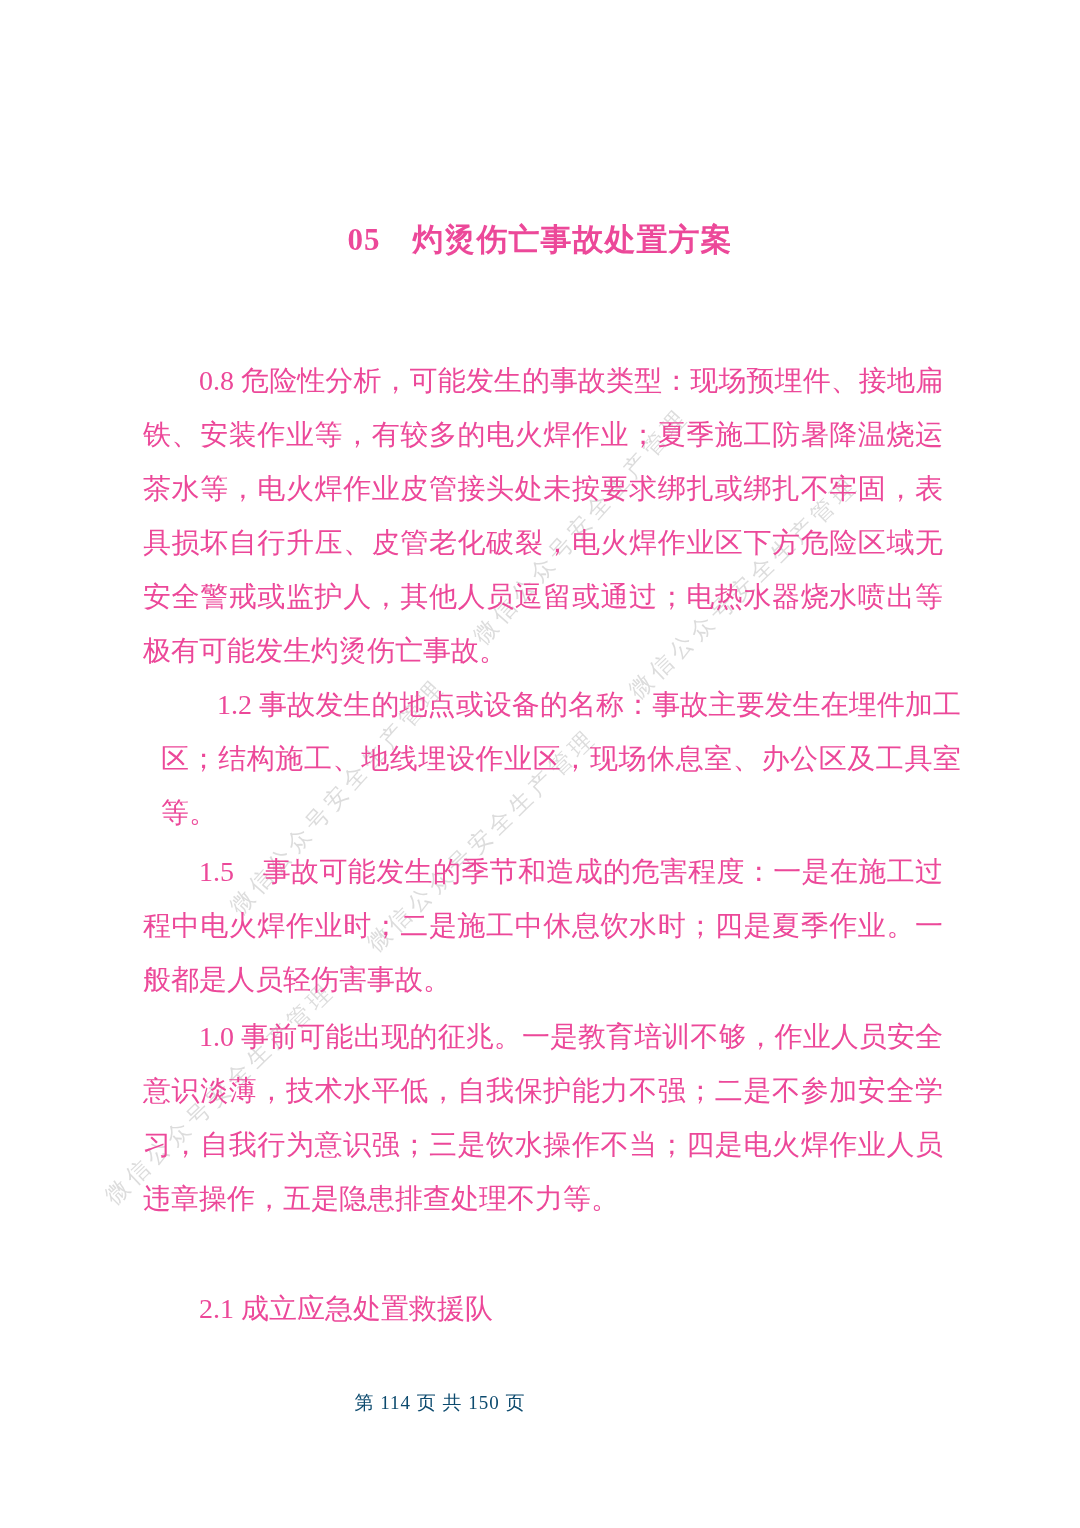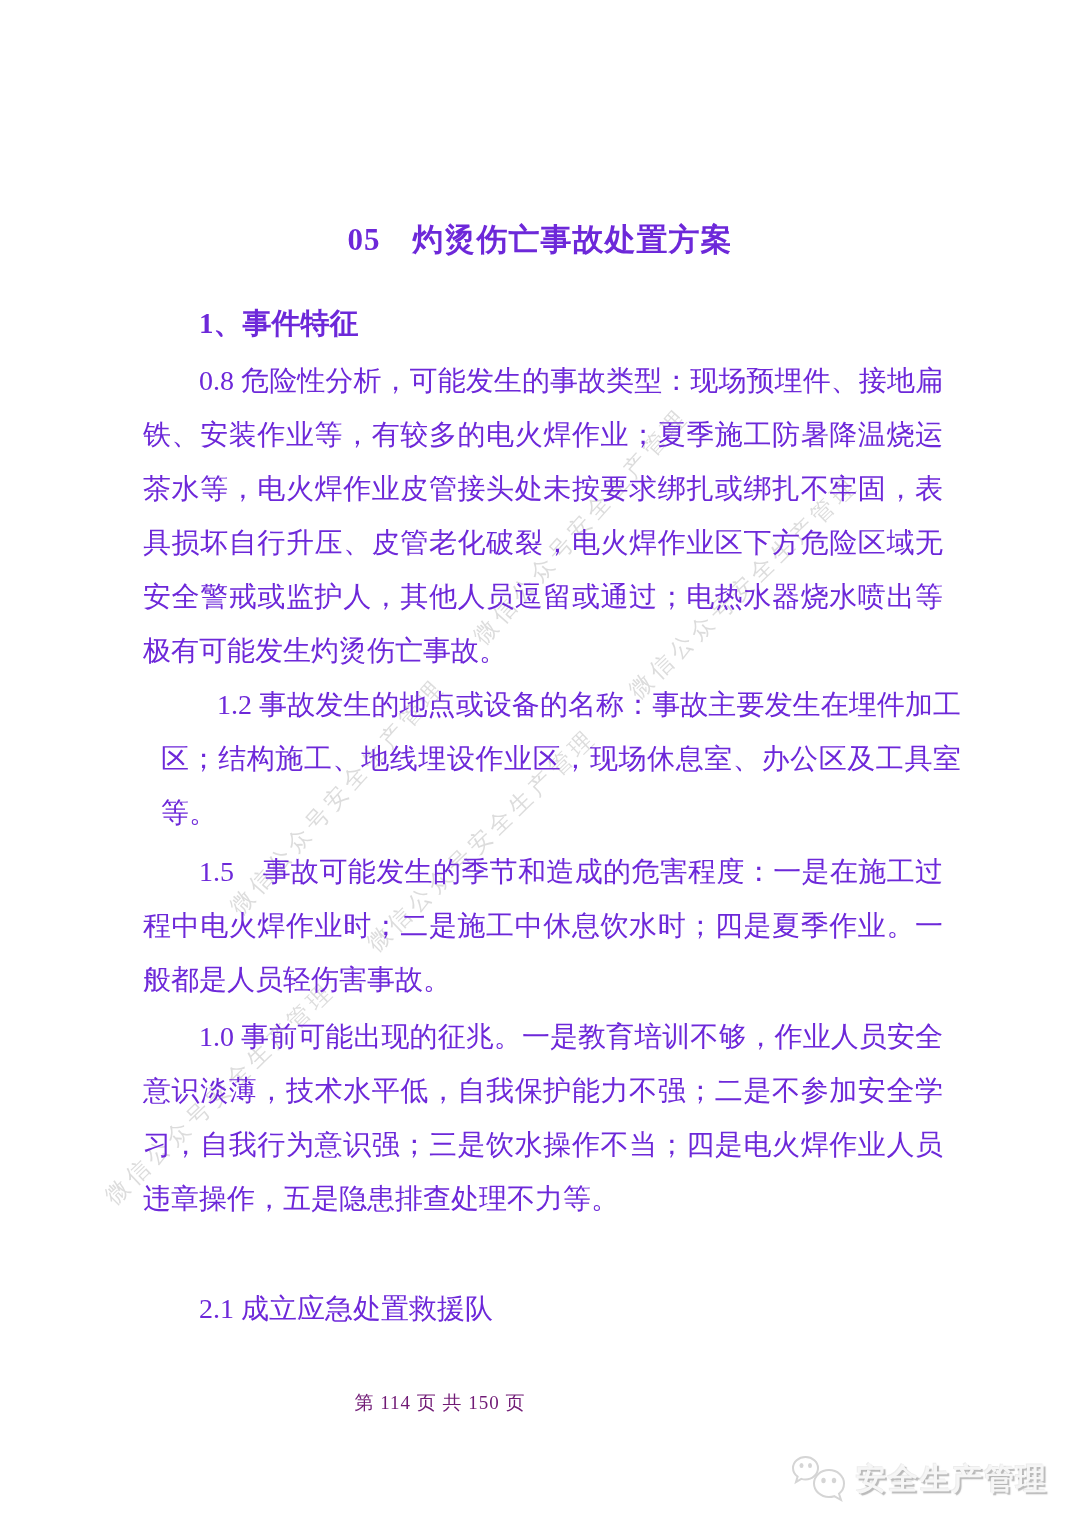--- a/index.html
+++ b/index.html
@@ -38,21 +38,21 @@
   }
   
   .doc-block{
     position:absolute;
     left:143px;
     width:800px;
     z-index:2;
     font-size:28px;
     line-height:54px;
     text-align:justify;
-    color:#6d28d9;
+    color:#ec4899;
   }
   .para{ text-indent:2em; }
   .doc-title{
     left:0;width:1080px;
     top:218px;
     text-align:center;
     font-size:31px;
     font-weight:bold;
     line-height:44px;
     letter-spacing:1px;
@@ -71,21 +71,21 @@
   .p-1-4{ top:1010px; }
   .h-2{ top:1232px; }
   .p-2-1{ top:1282px; }
   
   .page-footer{
     position:absolute;
     left:0;width:880px;
     top:1390px;
     text-align:center;
     font-size:19px;
-    color:#701a75;
+    color:#0c4a6e;
     z-index:2;
     letter-spacing:1px;
   }
   
   .brand{
     position:absolute;
     top:1455px;
     right:32px;
     display:flex;
     align-items:center;
@@ -105,46 +105,28 @@
 </head>
 <body>
 
 <div class="page">
 
   <div class="watermark-band wm-a">微信公众号安全生产管理　　微信公众号安全生产管理　　微信公众号安全生产管理</div>
   <div class="watermark-band wm-b">微信公众号安全生产管理　　微信公众号安全生产管理</div>
 
   <div class="doc-block doc-title">05　灼烫伤亡事故处置方案</div>
 
-  <div class="doc-block heading h-1">1、事件特征</div>
 
   <div class="doc-block para p-1-1">0.8 危险性分析，可能发生的事故类型：现场预埋件、接地扁铁、安装作业等，有较多的电火焊作业；夏季施工防暑降温烧运茶水等，电火焊作业皮管接头处未按要求绑扎或绑扎不牢固，表具损坏自行升压、皮管老化破裂，电火焊作业区下方危险区域无安全警戒或监护人，其他人员逗留或通过；电热水器烧水喷出等极有可能发生灼烫伤亡事故。</div>
 
   <div class="doc-block para p-1-2">1.2 事故发生的地点或设备的名称：事故主要发生在埋件加工区；结构施工、地线埋设作业区，现场休息室、办公区及工具室等。</div>
 
   <div class="doc-block para p-1-3">1.5　事故可能发生的季节和造成的危害程度：一是在施工过程中电火焊作业时；二是施工中休息饮水时；四是夏季作业。一般都是人员轻伤害事故。</div>
 
   <div class="doc-block para p-1-4">1.0 事前可能出现的征兆。一是教育培训不够，作业人员安全意识淡薄，技术水平低，自我保护能力不强；二是不参加安全学习，自我行为意识强；三是饮水操作不当；四是电火焊作业人员违章操作，五是隐患排查处理不力等。</div>
 
 
   <div class="doc-block para p-2-1">2.1 成立应急处置救援队</div>
 
   <div class="page-footer">第 114 页 共 150 页</div>
 
-  <div class="brand">
-    <span class="brand-icon">
-      <svg width="58" height="48" viewBox="0 0 58 48">
-        <g fill="#ffffff" stroke="#d5d5d5" stroke-width="2">
-          <path d="M28 13c0-6.1-5.6-11-12.5-11S3 6.9 3 13c0 3.5 1.8 6.6 4.6 8.6L6 27l5.3-3.1c1.3.4 2.7.6 4.2.6C22.4 24.5 28 19.1 28 13z"></path>
-          <path d="M54 28.5c0-7.5-6.7-13.5-15-13.5s-15 6-15 13.5S30.7 42 39 42c1.8 0 3.6-.3 5.2-.8L51 45l-2-6.3c3.1-2.4 5-5.9 5-10.2z"></path>
-        </g>
-        <g fill="#d5d5d5" stroke="none">
-          <ellipse cx="11.5" cy="10.5" rx="2" ry="2.6"></ellipse>
-          <ellipse cx="20" cy="10.5" rx="2" ry="2.6"></ellipse>
-          <ellipse cx="33.5" cy="25.5" rx="2.2" ry="2.8"></ellipse>
-          <ellipse cx="44" cy="25.5" rx="2.2" ry="2.8"></ellipse>
-        </g>
-      </svg>
-    </span>
-    <span class="brand-label">安全生产管理</span>
-  </div>
 
 </div>
 
 </body></html>

